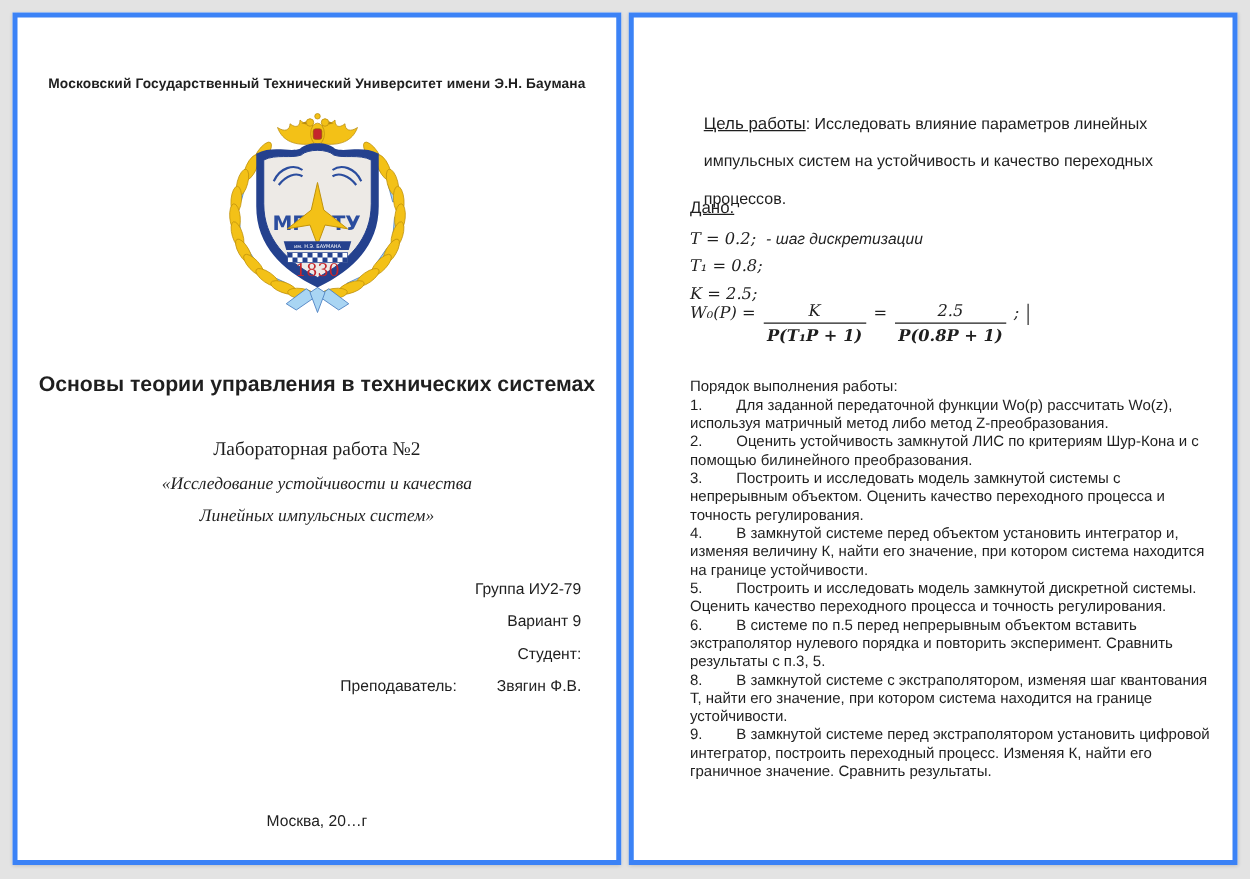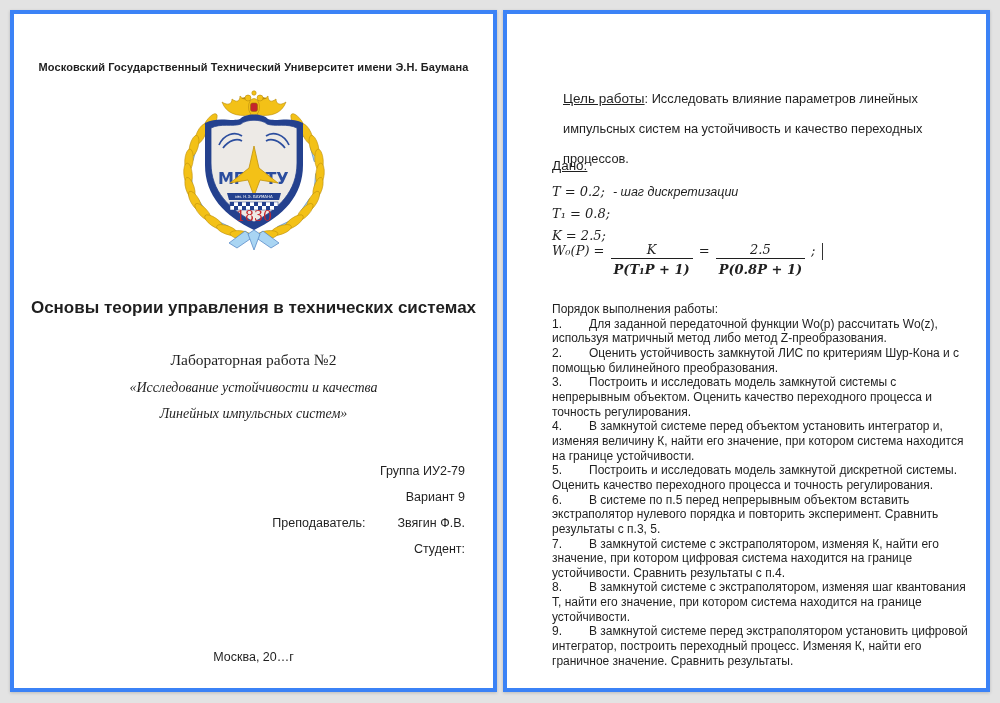--- a/index.html
+++ b/index.html
@@ -188,22 +188,22 @@
 
   <div class="course-title">Основы теории управления в технических системах</div>
 
   <div class="work-title">Лабораторная работа №2</div>
   <div class="work-sub1">«Исследование устойчивости и качества</div>
   <div class="work-sub2">Линейных импульсных систем»</div>
 
   <div class="credits">
     <div>Группа ИУ2-79</div>
     <div>Вариант 9</div>
+    <div>Студент:</div>
     <div><span>Преподаватель:</span><span class="gap"></span><span>Звягин Ф.В.</span></div>
-    <div>Студент:</div>
   </div>
 
   <div class="city-year">Москва, 20…г</div>
 </div>
 
 <div class="page page-right">
 
   <div class="goal"><span class="goal-label">Цель работы</span><span>: Исследовать влияние параметров линейных импульсных систем на устойчивость и качество переходных процессов.</span></div>
 
   <div class="given-label">Дано:</div>
@@ -228,17 +228,16 @@
   </div>
 
   <div class="procedure">
     <p class="proc-title">Порядок выполнения работы:</p>
     <div class="proc-item"><span class="pnum">1.</span><span>Для заданной передаточной функции Wo(p) рассчитать Wo(z), используя матричный метод либо метод Z-преобразования.</span></div>
     <div class="proc-item"><span class="pnum">2.</span><span>Оценить устойчивость замкнутой ЛИС по критериям Шур-Кона и с помощью билинейного преобразования.</span></div>
     <div class="proc-item"><span class="pnum">3.</span><span>Построить и исследовать модель замкнутой системы с непрерывным объектом. Оценить качество переходного процесса и точность регулирования.</span></div>
     <div class="proc-item"><span class="pnum">4.</span><span>В замкнутой системе перед объектом установить интегратор и, изменяя величину К, найти его значение, при котором система находится на границе устойчивости.</span></div>
     <div class="proc-item"><span class="pnum">5.</span><span>Построить и исследовать модель замкнутой дискретной системы. Оценить качество переходного процесса и точность регулирования.</span></div>
     <div class="proc-item"><span class="pnum">6.</span><span>В системе по п.5 перед непрерывным объектом вставить экстраполятор нулевого порядка и повторить эксперимент. Сравнить результаты с п.3, 5.</span></div>
-    <div class="proc-item"><span class="pnum">7.</span><span>В замкнутой системе с экстраполятором, изменяя К, найти его значение, при котором цифровая система находится на границе устойчивости. Сравнить результаты с п.4.</span></div>
     <div class="proc-item"><span class="pnum">8.</span><span>В замкнутой системе с экстраполятором, изменяя шаг квантования Т, найти его значение, при котором система находится на границе устойчивости.</span></div>
     <div class="proc-item"><span class="pnum">9.</span><span>В замкнутой системе перед экстраполятором установить цифровой интегратор, построить переходный процесс. Изменяя К, найти его граничное значение. Сравнить результаты.</span></div>
   </div>
 </div>
 
 </body></html>

